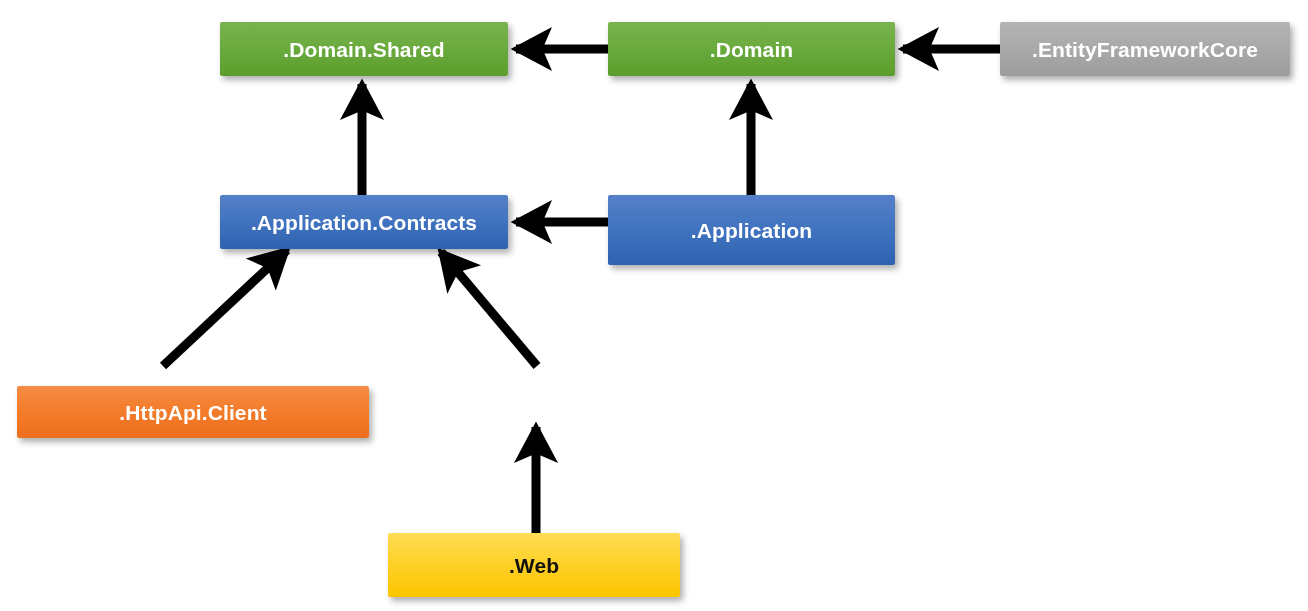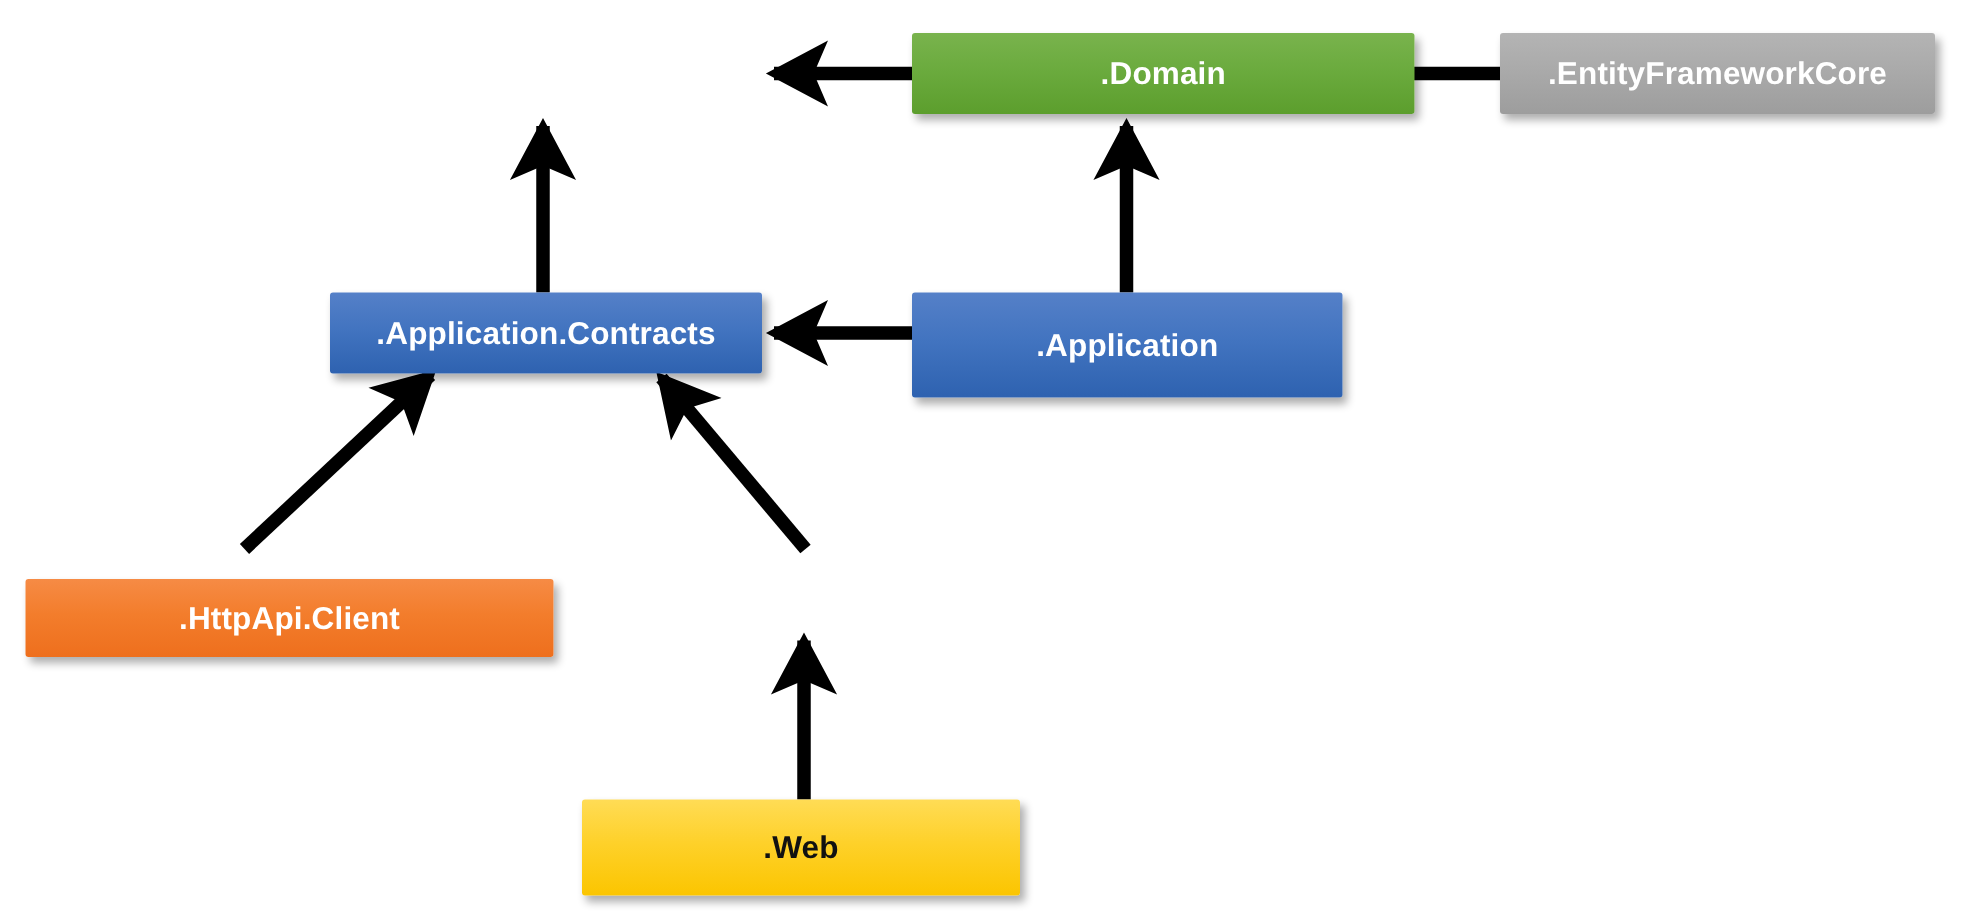--- a/index.html
+++ b/index.html
@@ -84,22 +84,25 @@
 
     <line x1="751" y1="195" x2="751" y2="84" stroke="#000000" stroke-width="9" marker-end="url(#ah)"></line>
 
     <line x1="163" y1="366" x2="287" y2="250" stroke="#000000" stroke-width="9" marker-end="url(#ah)"></line>
 
     <line x1="537" y1="366" x2="441" y2="252" stroke="#000000" stroke-width="9" marker-end="url(#ah)"></line>
 
     <line x1="536" y1="533" x2="536" y2="427" stroke="#000000" stroke-width="9" marker-end="url(#ah)"></line>
   </svg>
 
+  <div class="node-box fill-green text-white" style="left:220px; top:22px; width:288px; height:54px;">
+    <span class="node-label">.Domain.Shared</span>
+  </div>
 
-  <div class="node-box fill-green text-white" style="left:608px; top:22px; width:335px; height:54px;">
+  <div class="node-box fill-green text-white" style="left:608px; top:22px; width:287px; height:54px;">
     <span class="node-label">.Domain</span>
   </div>
 
   <div class="node-box fill-gray text-white" style="left:1000px; top:22px; width:290px; height:54px;">
     <span class="node-label">.EntityFrameworkCore</span>
   </div>
 
   <div class="node-box fill-blue text-white" style="left:220px; top:195px; width:288px; height:54px;">
     <span class="node-label">.Application.Contracts</span>
   </div>

